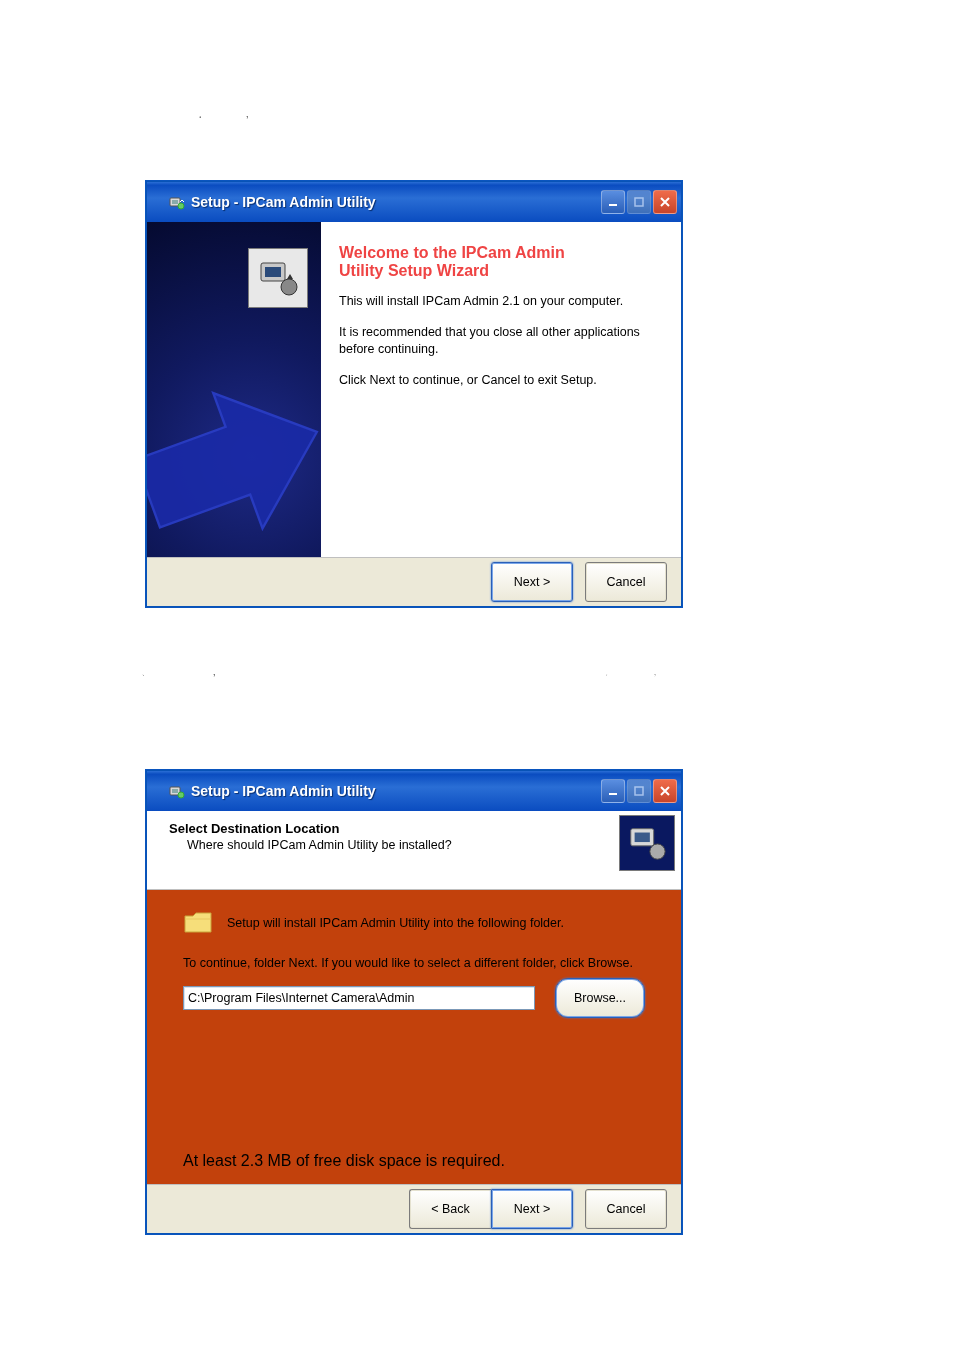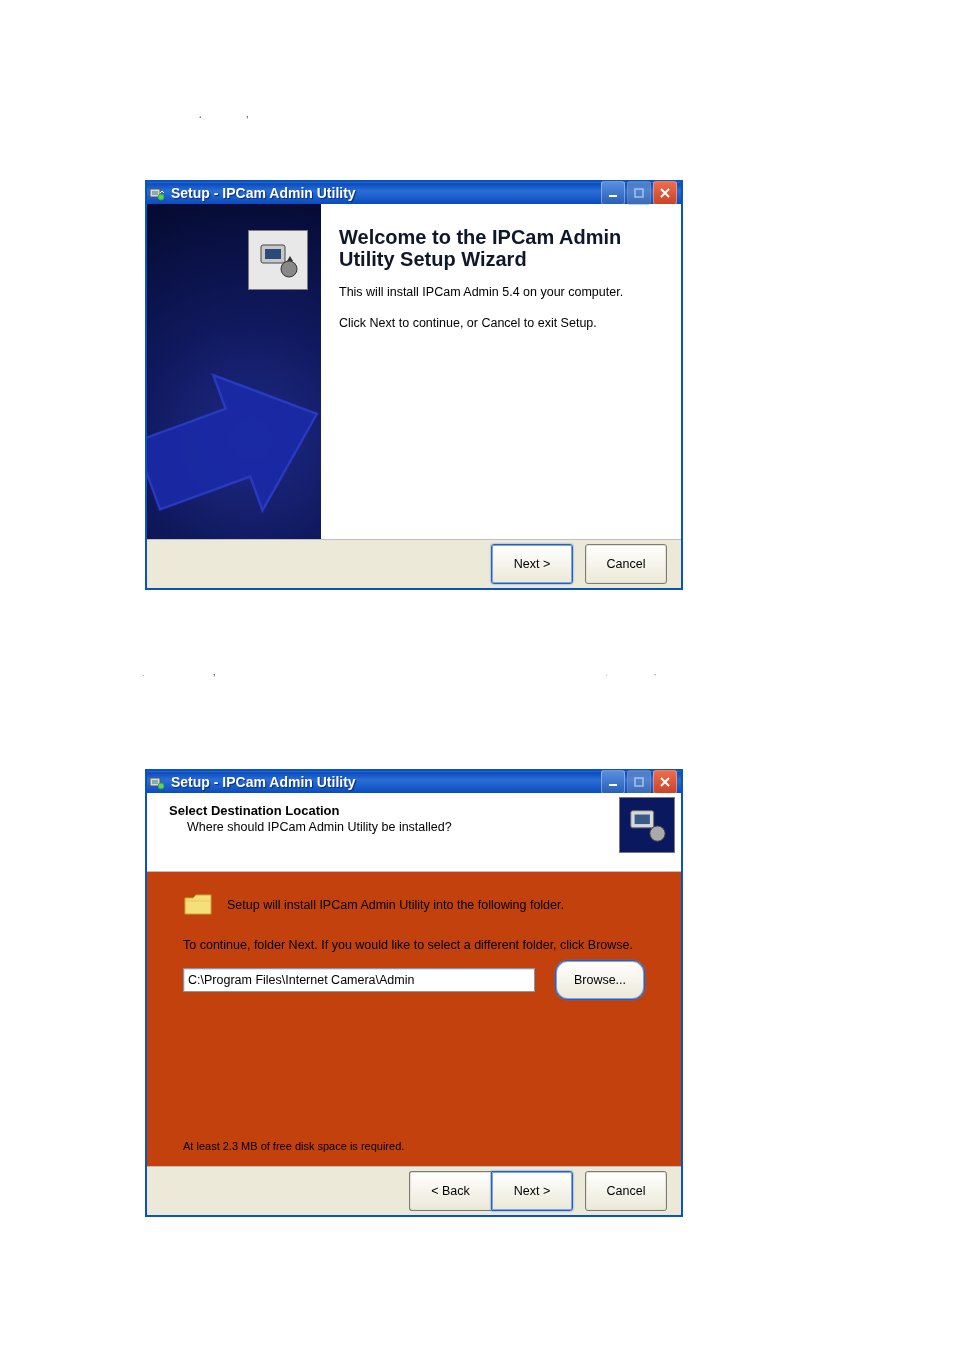--- a/index.html
+++ b/index.html
@@ -32,25 +32,25 @@
 
   
   .window {
     position: absolute;
     width: 534px;
     border: 1px solid #0853b6;
     background: #ece9d8;
     box-shadow: 0 0 0 1px #0a55be;
   }
   .titlebar {
-    height: 22px;
+    height: 40px;
     background: linear-gradient(to bottom, #2a6ed5 0%, #0a4cc0 8%, #2a6ed5 40%, #0a4cc0 100%);
     display: flex;
     align-items: center;
-    padding: 0 4px 0 2px;
+    padding: 0 4px 0 22px;
     color: #fff;
     user-select: none;
   }
   .titlebar .title-icon {
     width: 16px;
     height: 16px;
     margin-right: 6px;
     display: flex;
     align-items: center;
     justify-content: center;
@@ -115,25 +115,25 @@
     align-items: center;
     justify-content: center;
   }
   .welcome-pane {
     flex: 1;
     padding: 22px 22px 10px 18px;
     background: #ffffff;
   }
   .welcome-pane h1 {
     margin: 0 0 14px 0;
-    font-size: 20px;
+    font-size: 16px;
     font-weight: bold;
     font-family: Tahoma, Arial, sans-serif;
     line-height: 1.1;
-    color: #0f172a;
+    color: #ef4444;
   }
   .welcome-pane p {
     margin: 0 0 14px 0;
     font-size: 12.5px;
     line-height: 1.35;
   }
 
   .footer {
     height: 48px;
     border-top: 1px solid #bfbfbf;
@@ -228,21 +228,21 @@
     background: #ffffff;
     font-family: Tahoma, Arial, sans-serif;
     font-size: 12.5px;
     padding: 1px 4px;
     box-shadow: inset 1px 1px 0 #d8e3ef;
   }
   .disk-req {
     position: absolute;
     left: 36px;
     bottom: 14px;
-    font-size: 11px;
+    font-size: 16px;
   }
 
   .footer2 {
     height: 48px;
     border-top: 1px solid #bfbfbf;
     background: #ece9d8;
     display: flex;
     align-items: center;
     justify-content: flex-end;
     padding: 0 14px;
@@ -314,21 +314,22 @@
             <rect x="4" y="6" width="24" height="18" rx="2" fill="#c8c8c8" stroke="#444"></rect>
             <rect x="8" y="10" width="16" height="10" fill="#2a4a7a"></rect>
             <path d="M24 30 a8 8 0 1 0 16 0 a8 8 0 1 0 -16 0" fill="#888" stroke="#333"></path>
             <path d="M30 22 l6 0 l-3 -5 z" fill="#333"></path>
           </svg>
         </div>
       </div>
       <div class="welcome-pane">
         <h1 style="white-space:pre-line;">Welcome to the IPCam Admin
 Utility Setup Wizard</h1>
-        <p>This will install IPCam Admin 5.4 on your computer.</p>
+        <p>This will install IPCam Admin 2.1 on your computer.</p>
+        <p>It is recommended that you close all other applications before continuing.</p>
         <p>Click Next to continue, or Cancel to exit Setup.</p>
       </div>
     </div>
 
     <div class="footer">
       <button class="xpbtn default">Next &gt;</button>
       <button class="xpbtn">Cancel</button>
     </div>
   </div>
 

